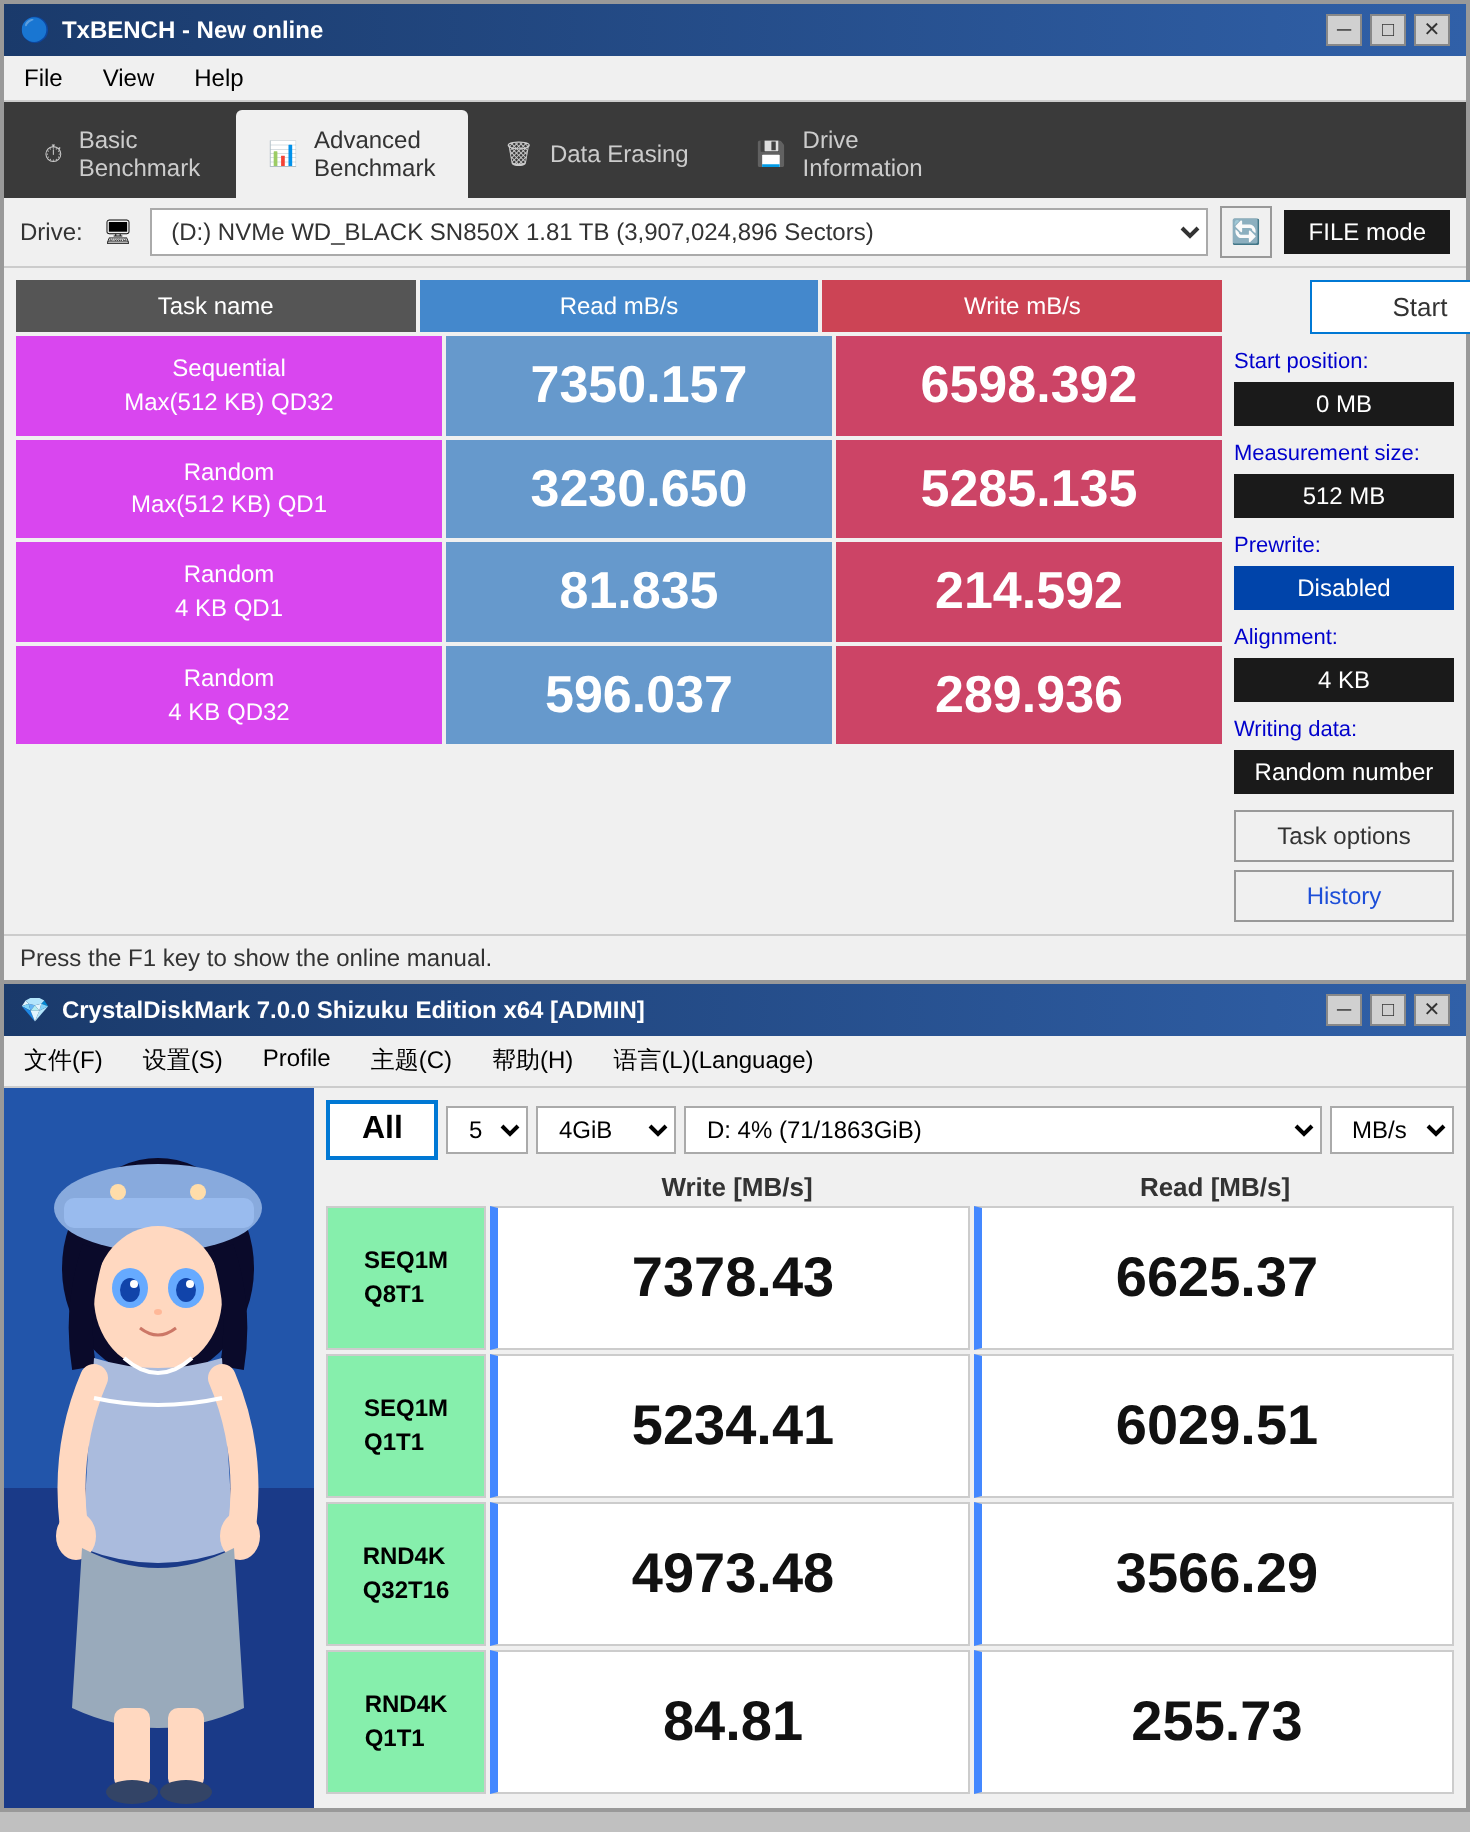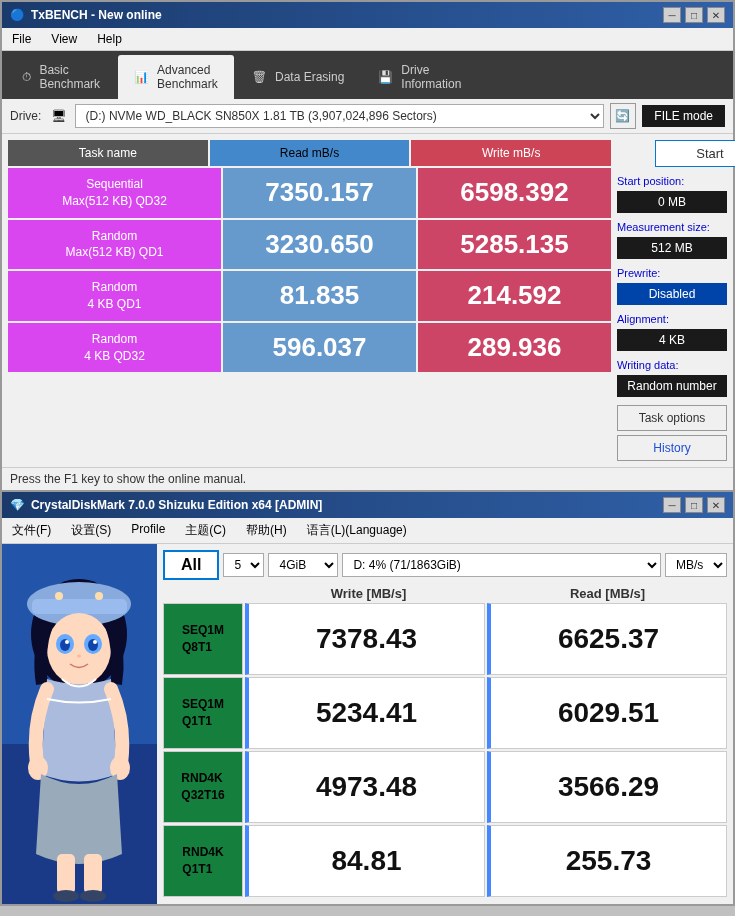--- a/index.html
+++ b/index.html
@@ -27,21 +27,21 @@
     .drive-refresh-btn { width: 26px; height: 26px; background: #f0f0f0; border: 1px solid #999; display: flex; align-items: center; justify-content: center; cursor: pointer; }
     .file-mode-btn { background: #1a1a1a; color: white; border: none; padding: 4px 12px; font-size: 12px; cursor: pointer; }
 
     
     .main-content { display: flex; padding: 6px; gap: 6px; background: #f0f0f0; }
 
     
     .bench-table { flex: 1; }
     .bench-header { display: flex; gap: 2px; margin-bottom: 2px; }
     .bench-col-task { background: #555; color: white; text-align: center; padding: 6px 10px; flex: 1; font-size: 12px; }
-    .bench-col-read { background: #4488cc; color: #000000; text-align: center; padding: 6px 10px; flex: 1; font-size: 12px; }
+    .bench-col-read { background: #4488cc; color: #ffffff; text-align: center; padding: 6px 10px; flex: 1; font-size: 12px; }
     .bench-col-write { background: #cc4455; color: white; text-align: center; padding: 6px 10px; flex: 1; font-size: 12px; }
 
     .bench-row { display: flex; gap: 2px; margin-bottom: 2px; }
     .bench-task { background: #d946ef; color: white; display: flex; align-items: center; justify-content: center; text-align: center; padding: 8px 10px; flex: 1; font-size: 12px; line-height: 1.4; }
     .bench-read { background: #6699cc; color: white; display: flex; align-items: center; justify-content: center; flex: 1; font-size: 26px; font-weight: bold; }
     .bench-write { background: #cc4466; color: white; display: flex; align-items: center; justify-content: center; flex: 1; font-size: 26px; font-weight: bold; }
 
     
     .sidebar { width: 110px; display: flex; flex-direction: column; gap: 4px; }
     .start-btn { background: white; border: 1px solid #0078d4; color: #333; padding: 5px; font-size: 13px; cursor: pointer; text-align: center; width: 100%; margin-left: 38px; }
@@ -69,21 +69,21 @@
     .cdm-all-btn { background: white; border: 2px solid #0078d4; padding: 4px 16px; font-size: 16px; font-weight: bold; cursor: pointer; }
     .cdm-select { border: 1px solid #aaa; padding: 3px 6px; font-size: 12px; background: white; }
     .cdm-select-lg { border: 1px solid #aaa; padding: 3px 6px; font-size: 12px; background: white; min-width: 70px; }
     .cdm-select-disk { border: 1px solid #aaa; padding: 3px 6px; font-size: 12px; background: white; flex: 1; }
 
     .cdm-header { display: flex; gap: 0; padding: 0 6px 2px; }
     .cdm-head-rw { flex: 1; text-align: center; font-size: 13px; font-weight: bold; color: #333; }
 
     .cdm-rows { padding: 0 6px 6px; display: flex; flex-direction: column; gap: 2px; }
     .cdm-row { display: flex; gap: 2px; height: 72px; }
-    .cdm-row-label { background: #15803d; border: 1px solid #ccc; width: 80px; display: flex; flex-direction: column; align-items: center; justify-content: center; font-size: 12px; font-weight: bold; line-height: 1.4; }
+    .cdm-row-label { background: #86efac; border: 1px solid #ccc; width: 80px; display: flex; flex-direction: column; align-items: center; justify-content: center; font-size: 12px; font-weight: bold; line-height: 1.4; }
     .cdm-row-read { background: white; border: 1px solid #ccc; border-left: 4px solid #4488ff; flex: 1; display: flex; align-items: center; justify-content: center; font-size: 28px; font-weight: bold; color: #111; }
     .cdm-row-write { background: white; border: 1px solid #ccc; border-left: 4px solid #4488ff; flex: 1; display: flex; align-items: center; justify-content: center; font-size: 28px; font-weight: bold; color: #111; }
   </style>
 </head>
 <body>
 
 <div class="txbench-window">
 
   <div class="title-bar">
     <div class="title-bar-left">

